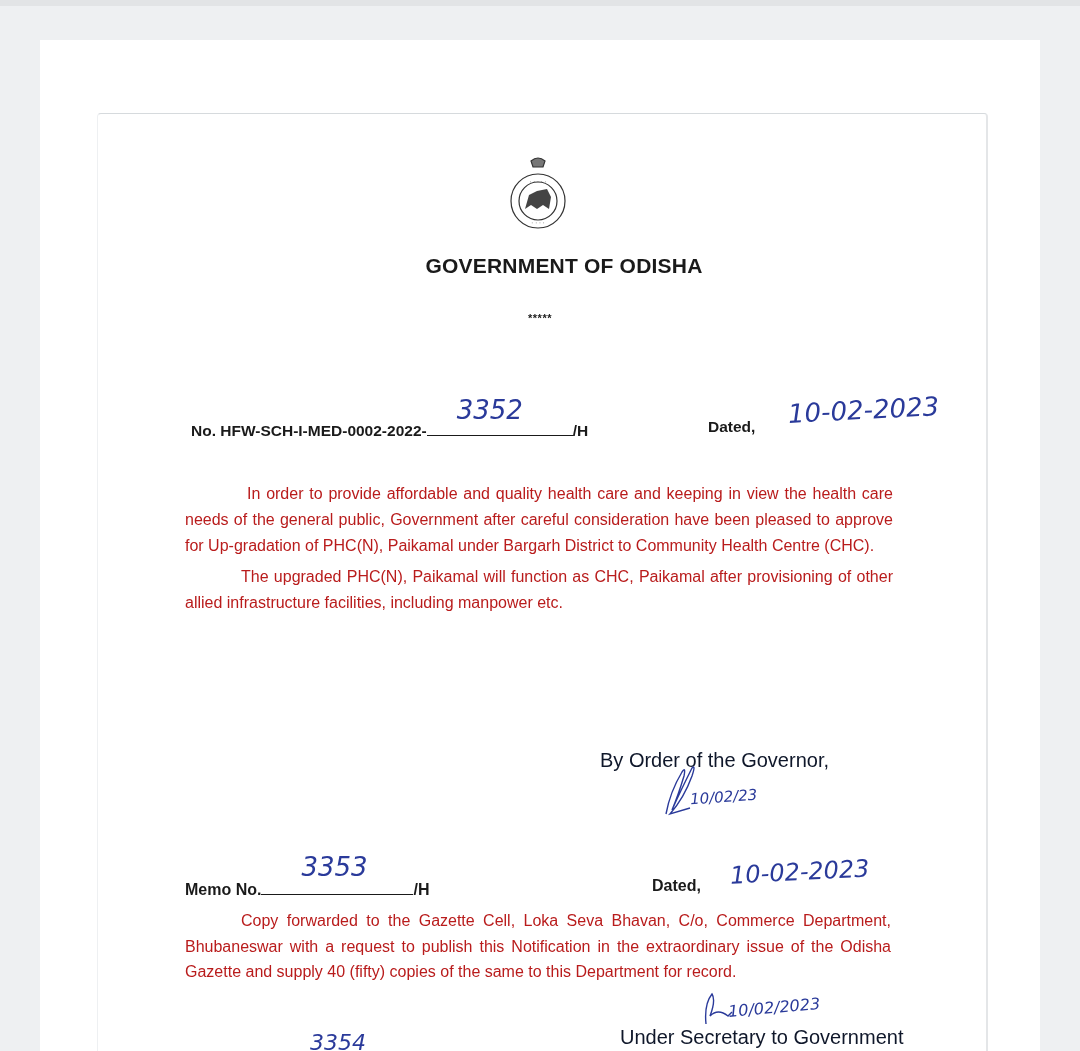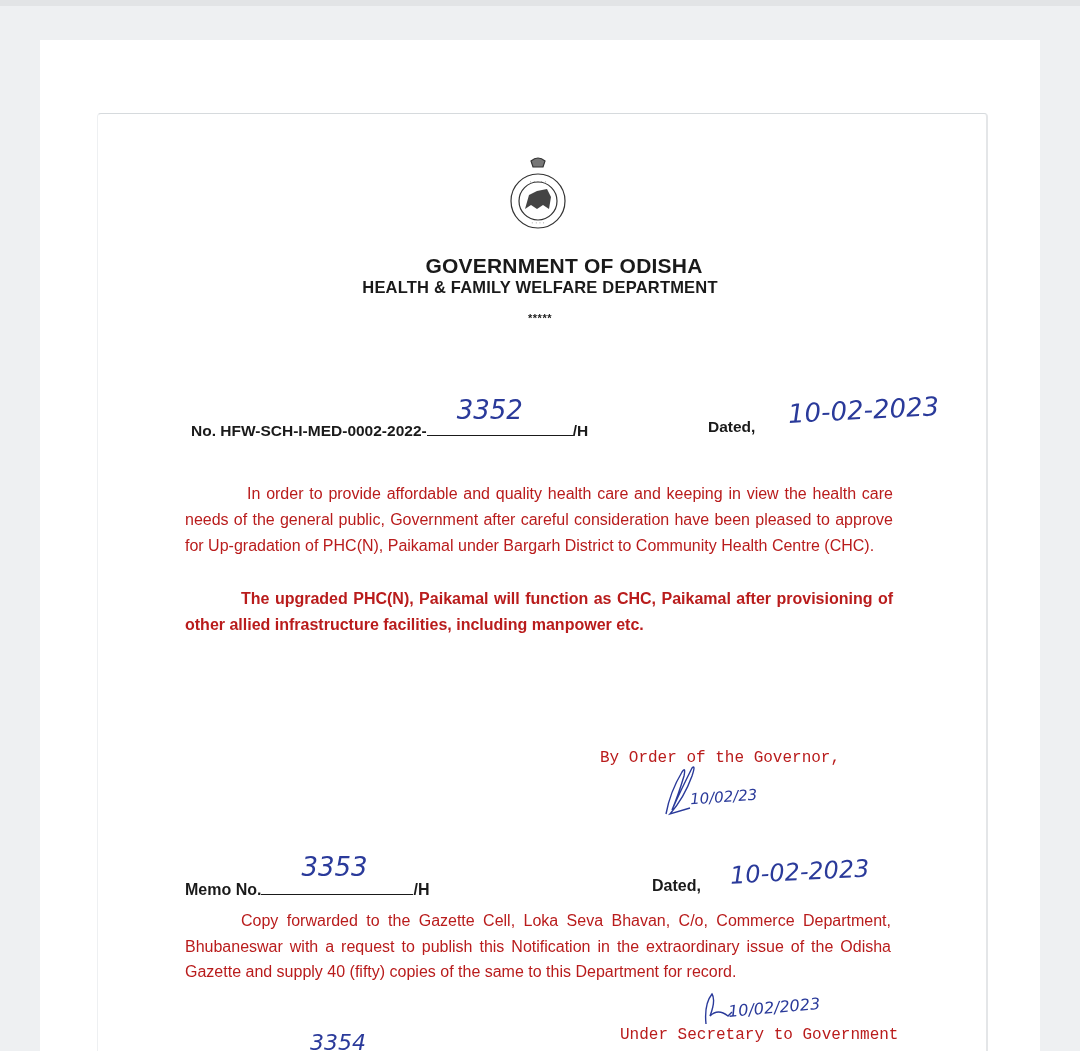--- a/index.html
+++ b/index.html
@@ -31,21 +31,21 @@
   .ink {
     color: #2a3a9a; font-family: "DejaVu Sans", sans-serif; font-style: italic; font-weight: normal;
   }
   .blank { display: inline-block; border-bottom: 1.5px solid #1a1a1a; position: relative; vertical-align: baseline; }
   .para {
     position: absolute; left: 145px; width: 708px;
     font-size: 16px; line-height: 26px; text-align: justify; color: #b91c1c;
   }
   .indent { text-indent: 62px; }
   .indent2 { text-indent: 56px; }
-  .sig-text { font-size: 16px; color: #b91c1c; font-family: Liberation Mono, monospace; }
+  .sig-text { font-size: 20px; color: #0f172a; }
 </style>
 </head>
 <body>
 
 <div class="topbar"></div>
 
 <div class="page">
   <div class="inner-border"></div>
 
   <div class="abs emblem">
@@ -55,31 +55,30 @@
         <circle cx="35" cy="48" r="27"></circle>
         <circle cx="35" cy="48" r="19"></circle>
       </g>
       <path d="M22 56 L26 42 L34 38 L44 36 L48 44 L46 56 L40 52 L34 56 L28 52 Z" fill="#444"></path>
       <text x="35" y="31" font-size="6" text-anchor="middle" fill="#555" font-family="DejaVu Sans, sans-serif">· · · · ·</text>
       <text x="35" y="72" font-size="6" text-anchor="middle" fill="#555" font-family="DejaVu Sans, sans-serif">· · · ·</text>
     </svg>
   </div>
 
   <div class="abs center h1">GOVERNMENT OF ODISHA</div>
-  <div class="abs center h2">HEALTH &amp; FAMILY WELFARE DEPARTMENT</div>
   <div class="abs center stars">*****</div>
 
   <div class="abs bold15" style="left:151px; top:377px;">
     <span>No. HFW-SCH-I-MED-0002-2022-</span><span class="blank" style="width:146px; height:18px;"><span class="abs ink" style="left:30px; top:-22px; font-size:26px;">3352</span></span><span>/H</span>
   </div>
   <div class="abs bold15" style="left:668px; top:378px;">Dated,</div>
   <div class="abs ink" style="left:748px; top:355px; font-size:26px; transform:rotate(-3deg);">10-02-2023</div>
 
   <div class="para indent" style="top:441px;">In order to provide affordable and quality health care and keeping in view the health care needs of the general public, Government after careful consideration have been pleased to approve for Up-gradation of PHC(N), Paikamal under Bargarh District to Community Health Centre (CHC).</div>
-  <div class="para indent2" style="top:546px;font-weight:bold;">The upgraded PHC(N), Paikamal will function as CHC, Paikamal after provisioning of other allied infrastructure facilities, including manpower etc.</div>
+  <div class="para indent2" style="top:524px;">The upgraded PHC(N), Paikamal will function as CHC, Paikamal after provisioning of other allied infrastructure facilities, including manpower etc.</div>
 
   <div class="abs sig-text" style="left:560px; top:709px;">By Order of the Governor,</div>
   <div class="abs" style="left:622px; top:722px;">
     <svg width="40" height="56" viewBox="0 0 40 56">
         <path d="M4 52 Q8 30 20 10 Q24 4 22 14 Q16 34 10 48 Q18 30 30 6 Q34 2 30 14 Q22 36 8 52 L28 46" fill="none" stroke="#2a3a9a" stroke-width="1.4"></path>
       </svg>
   </div>
   <div class="abs ink" style="left:650px; top:748px; font-size:15px; transform:rotate(-4deg);">10/02/23</div>
 
   <div class="abs" style="left:145px; top:836px; font-size:16px; font-weight:bold;">

